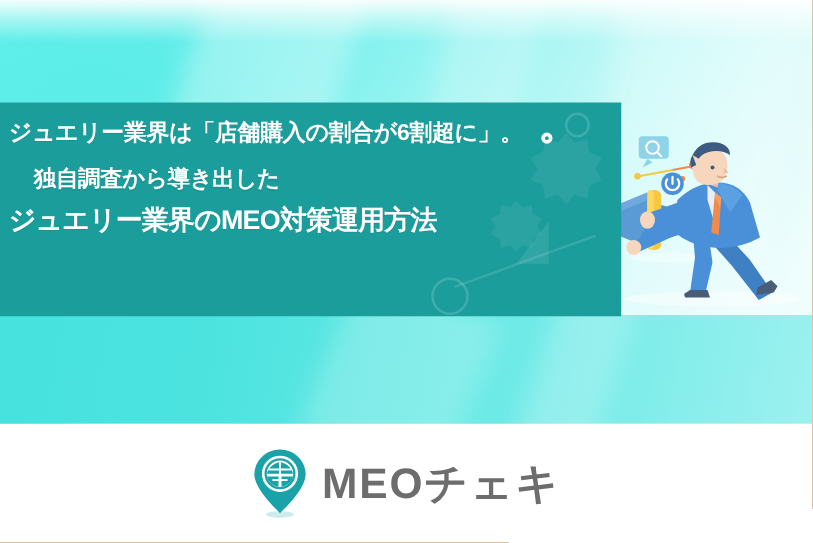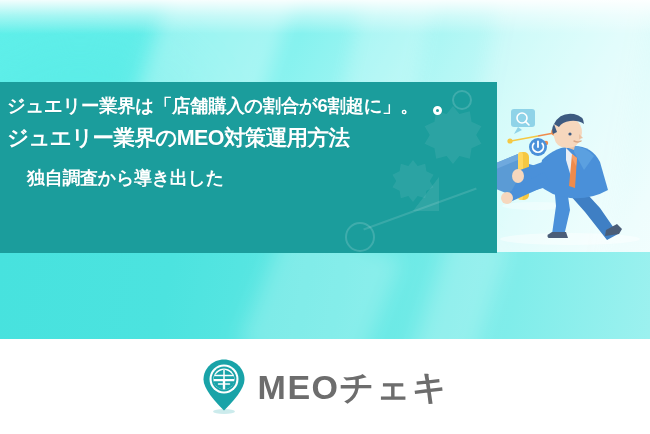--- a/index.html
+++ b/index.html
@@ -252,22 +252,22 @@
     <div class="deco deco-burst" style="left:424px; top:24px;"></div>
     <div class="deco deco-burst" style="left:392px; top:78px; width:42px; height:42px;"></div>
     <div class="deco deco-ring" style="left:452px; top:8px;  width:20px; height:20px;"></div>
     <div class="deco deco-dot-ring" style="left:433px; top:24px; width:9px;  height:9px;"></div>
     <div class="deco deco-tri" style="left:413px; top:95px;"></div>
     <div class="deco deco-line" style="left:360px; top:126px; width:120px; height:2px; transform:rotate(-20deg);"></div>
     <div class="deco deco-ring" style="left:345px; top:140px; width:30px; height:30px;"></div>
 
     <div id="headline">
       <div class="hl hl-1">ジュエリー業界は「店舗購入の割合が6割超に」。</div>
+      <div class="hl hl-3">独自調査から導き出した</div>
       <div class="hl hl-4">ジュエリー業界のMEO対策運用方法</div>
-      <div class="hl hl-3">独自調査から導き出した</div>
     </div>
   </div>
 
   <div id="footer">
     <div id="logo">
       <div id="logo-mark">
         <svg viewBox="0 0 44 58" xmlns="http://www.w3.org/2000/svg">
           <ellipse cx="22" cy="53.5" rx="11" ry="2.6" fill="#19a3a8" opacity="0.22"></ellipse>
           <path d="M22 1.5 C10.6 1.5 1.5 10.6 1.5 21.5 C1.5 31 13 43.5 22 52.5
                    C31 43.5 42.5 31 42.5 21.5 C42.5 10.6 33.4 1.5 22 1.5 Z" fill="#19a3a8"></path>

